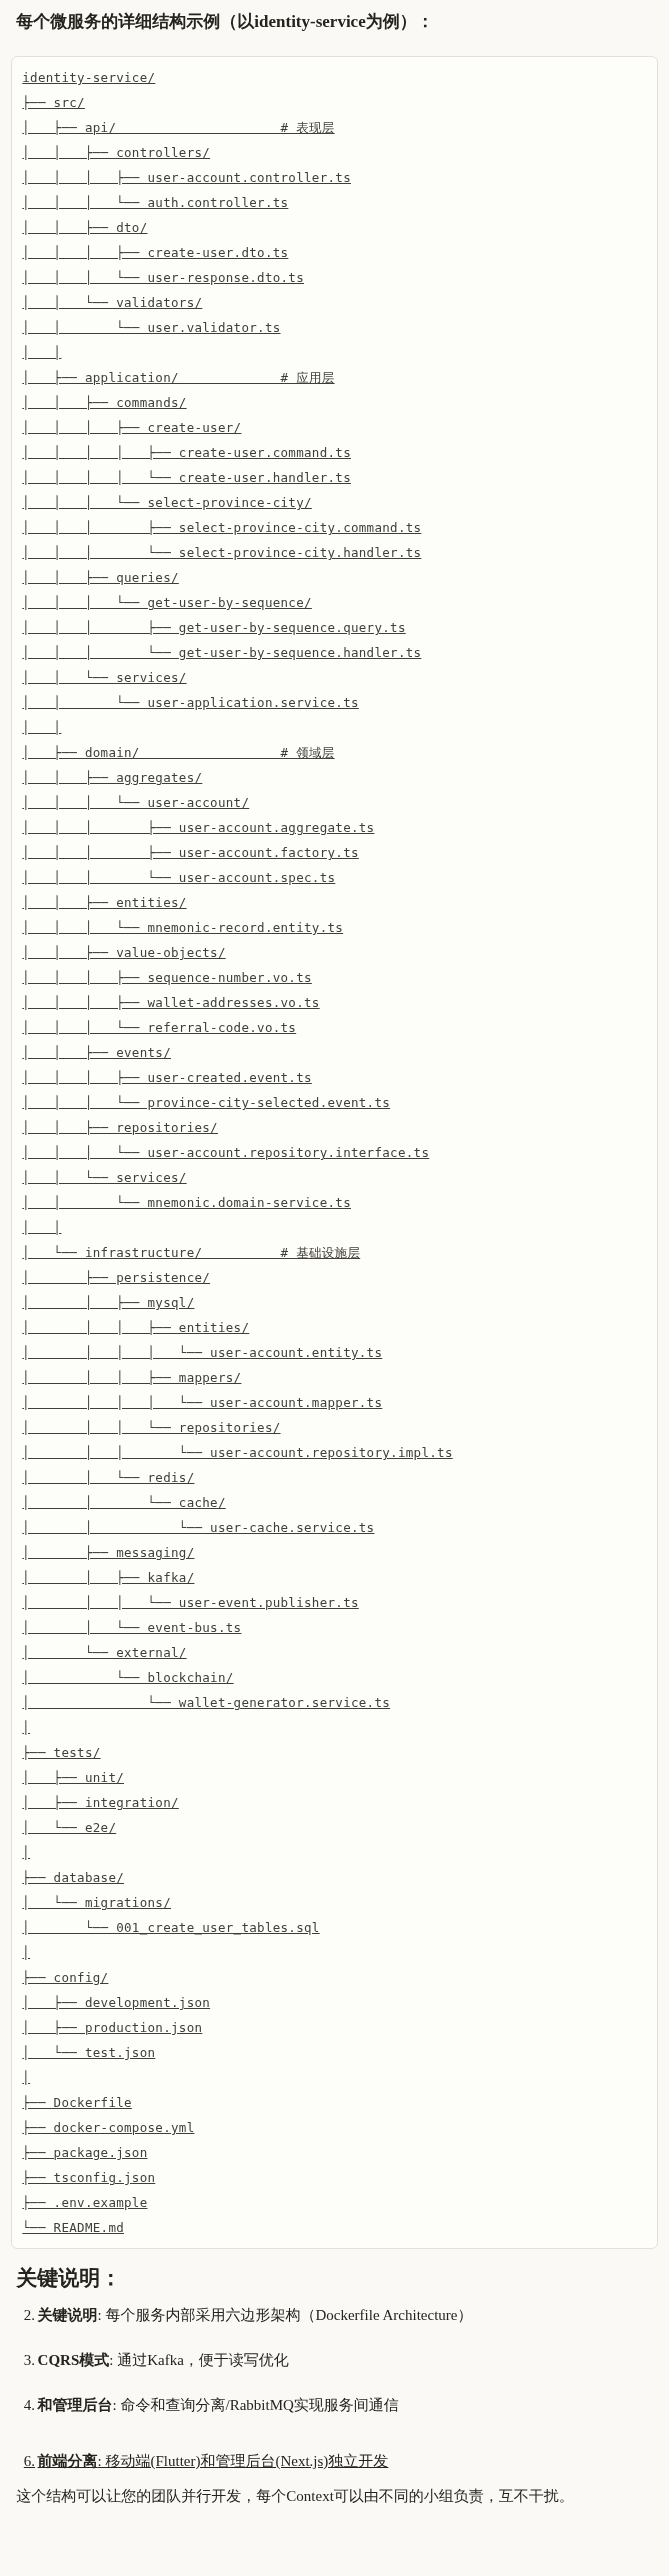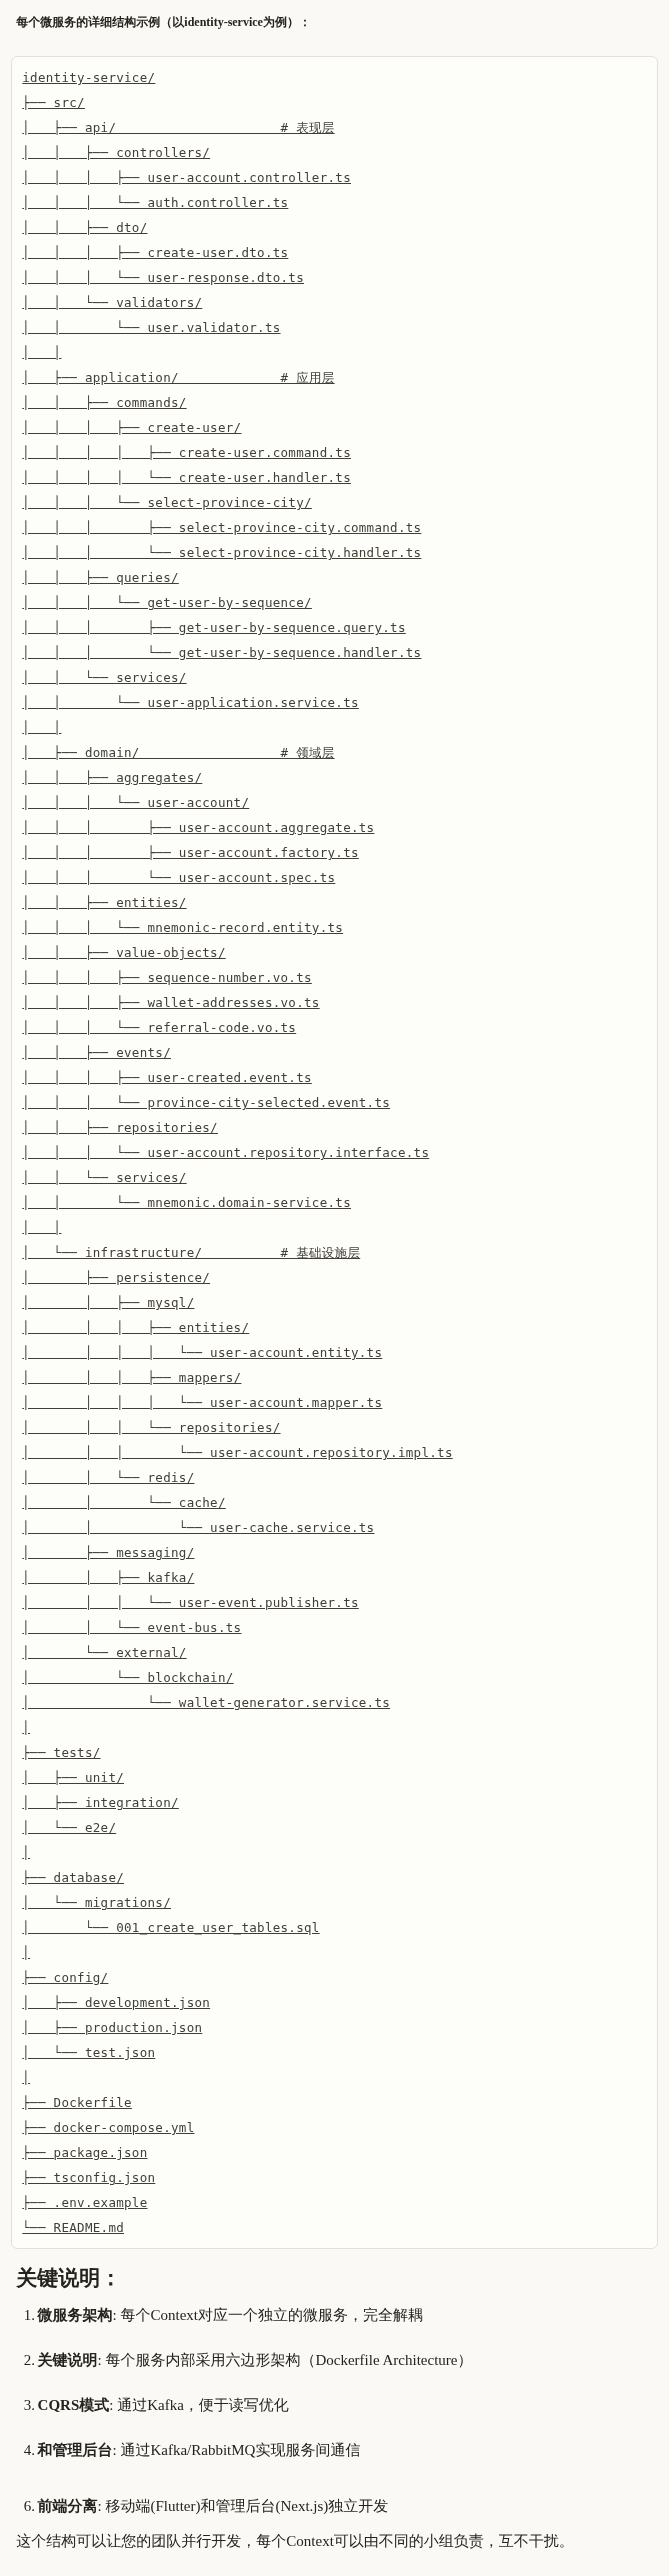--- a/index.html
+++ b/index.html
@@ -11,21 +11,21 @@
   }
   *{box-sizing:border-box;}
   html,body{margin:0;padding:0;background:var(--page-background,#faf9f5);}
   body{
     width:669px;height:2576px;overflow:hidden;
     font-family:"Liberation Serif","DejaVu Serif",serif;
     color:var(--text-color,#26231d);
   }
   .page{width:669px;height:2576px;padding:10px 11.3px 8.8px 11.3px;position:relative;}
   .title{
-    font-size:12px;font-weight:700;line-height:22.5px;
+    font-size:17px;font-weight:700;line-height:22.5px;
     margin:1.3px 0 22.5px 5px;color:var(--text-color,#26231d);
   }
   .code-block{
     background:var(--block-background,#fdfdfa);
     border:0.6px solid var(--block-border,#e3e1d7);
     border-radius:6.3px;
     padding:8.1px 10px;
     width:647px;
     overflow:hidden;
   }
@@ -41,21 +41,21 @@
   }
   .notes{margin:17.5px 0 0 5px;}
   .notes-heading{
     font-size:21px;font-weight:700;line-height:22.5px;margin:0;
   }
   .notes-list{list-style:none;margin:0;padding:0 0 0 7.5px;}
   .note-item{
     font-size:15px;line-height:22.5px;margin-top:22.5px;
   }
   .note-item:first-child{margin-top:15px;}
-  .note-item.extra-gap{margin-top:33px;}
+  .note-item.extra-gap{margin-top:33px;text-decoration:underline;}
   .note-item .num{margin-right:2.5px;}
   .note-item .label{font-weight:700;}
   .closing{
     font-size:15px;line-height:22.5px;margin:12.5px 0 0 0;
   }
 </style>
 </head>
 <body>
 
 <div class="page">
@@ -149,24 +149,23 @@
 ├── package.json
 ├── tsconfig.json
 ├── .env.example
 └── README.md</pre>
   </div>
 
   <div class="notes">
     <p class="notes-heading">关键说明：</p>
 
     <ol class="notes-list">
-        <li class="note-item"><span class="num">1.</span><strong class="label">微服务架构</strong><span>: 每个Context对应一个独立的微服务，完全解耦</span></li>
         <li class="note-item"><span class="num">2.</span><strong class="label">关键说明</strong><span>: 每个服务内部采用六边形架构（Dockerfile Architecture）</span></li>
         <li class="note-item"><span class="num">3.</span><strong class="label">CQRS模式</strong><span>: 通过Kafka，便于读写优化</span></li>
-        <li class="note-item"><span class="num">4.</span><strong class="label">和管理后台</strong><span>: 通过Kafka/RabbitMQ实现服务间通信</span></li>
+        <li class="note-item"><span class="num">4.</span><strong class="label">和管理后台</strong><span>: 命令和查询分离/RabbitMQ实现服务间通信</span></li>
         <li class="note-item extra-gap"><span class="num">6.</span><strong class="label">前端分离</strong><span>: 移动端(Flutter)和管理后台(Next.js)独立开发</span></li>
       </ol>
 
     <p class="closing">这个结构可以让您的团队并行开发，每个Context可以由不同的小组负责，互不干扰。</p>
   </div>
 
 </div>
 
 
 </body></html>

